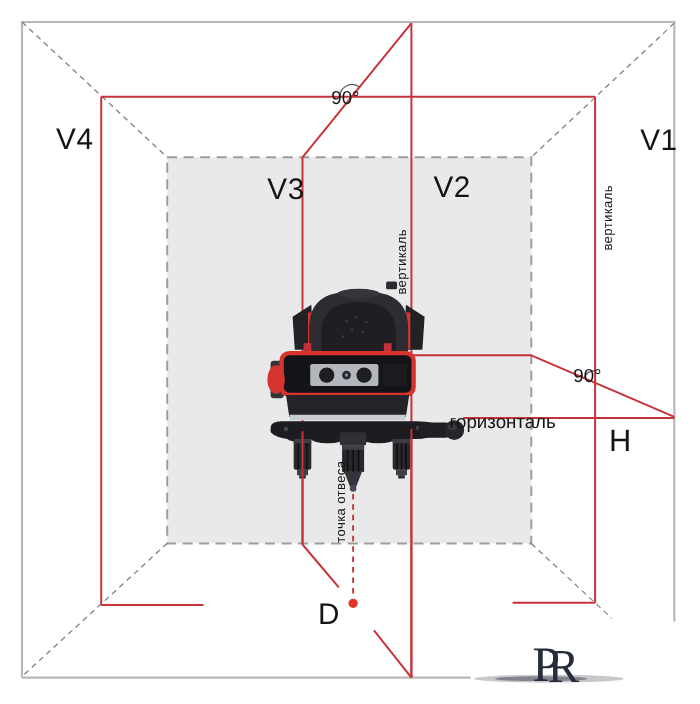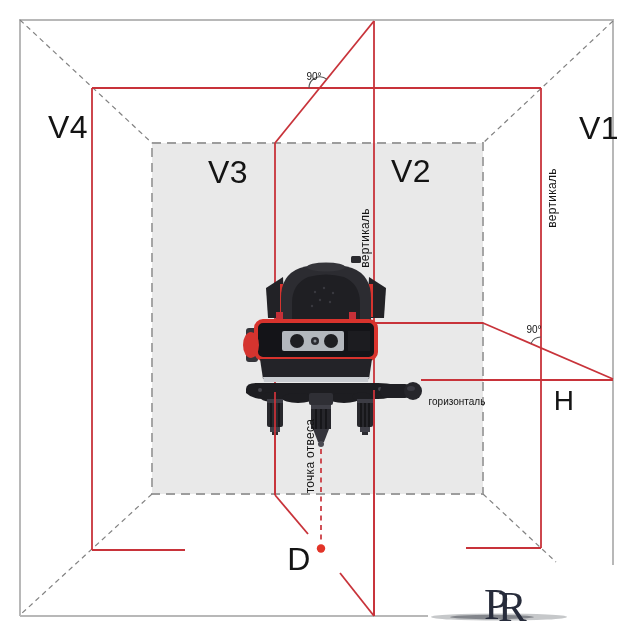--- a/index.html
+++ b/index.html
@@ -2,22 +2,22 @@
 <html><head>
 <meta charset="utf-8">
 <style>
   html,body{margin:0;padding:0;background:#ffffff;}
   body{width:636px;height:640px;position:relative;overflow:hidden;
        font-family:"Liberation Sans","DejaVu Sans",sans-serif;}
   .stage{position:absolute;left:0;top:0;width:636px;height:640px;}
   svg{position:absolute;left:0;top:0;}
   .lbl{position:absolute;color:#141414;white-space:nowrap;
        transform:translate(-50%,-50%);line-height:1;}
-  .lbl.big{font-size:32px;letter-spacing:0.5px;}
-  .lbl.small{font-size:10px;}
+  .lbl.big{font-size:27px;letter-spacing:0.5px;}
+  .lbl.small{font-size:17px;margin-top:12px;}
   .lbl.rot{transform:translate(-50%,-50%) rotate(-90deg);font-size:12px;letter-spacing:0.3px;}
   .logo{position:absolute;left:482px;top:582px;width:60px;height:40px;
         font-family:"Liberation Serif","DejaVu Serif",serif;color:#272c3b;}
   .logo span{position:absolute;font-size:45px;line-height:1;font-weight:500;}
   .logo .lp{left:2px;top:0;}
   .logo .lr{left:16px;top:3px;font-size:43px;}
 </style>
 </head>
 <body>
 
@@ -156,29 +156,29 @@
     <circle cx="321" cy="548.5" r="4.2" fill="#e23428"></circle>
   </g>
 
   <g>
     <ellipse cx="499" cy="617" rx="68" ry="3.6" fill="#8e9196" opacity="0.5"></ellipse>
     <ellipse cx="492" cy="617" rx="42" ry="2.2" fill="#6b6f76" opacity="0.75"></ellipse>
   </g>
 </svg>
 
   <div class="lbl big" style="left:68px;top:127px">V4</div>
-  <div class="lbl big" style="left:228px;top:172px">V3</div>
+  <div class="lbl big" style="left:260px;top:172px">V3</div>
   <div class="lbl big" style="left:411px;top:171px">V2</div>
   <div class="lbl big" style="left:599px;top:128px">V1</div>
   <div class="lbl big" style="left:564px;top:401px;font-size:28px">H</div>
   <div class="lbl big" style="left:299px;top:559px">D</div>
 
   <div class="lbl small" style="left:314px;top:77px">90°</div>
   <div class="lbl small" style="left:534px;top:330px">90°</div>
-  <div class="lbl small" style="left:457px;top:402px">горизонталь</div>
+  <div class="lbl small" style="left:457px;top:372px">горизонталь</div>
 
   <div class="lbl rot" style="left:365px;top:238px">вертикаль</div>
   <div class="lbl rot" style="left:552px;top:198px">вертикаль</div>
   <div class="lbl rot" style="left:310px;top:456px">точка отвеса</div>
 
   <div class="logo">
     <span class="lp">P</span>
     <span class="lr">R</span>
   </div>
 </div>

